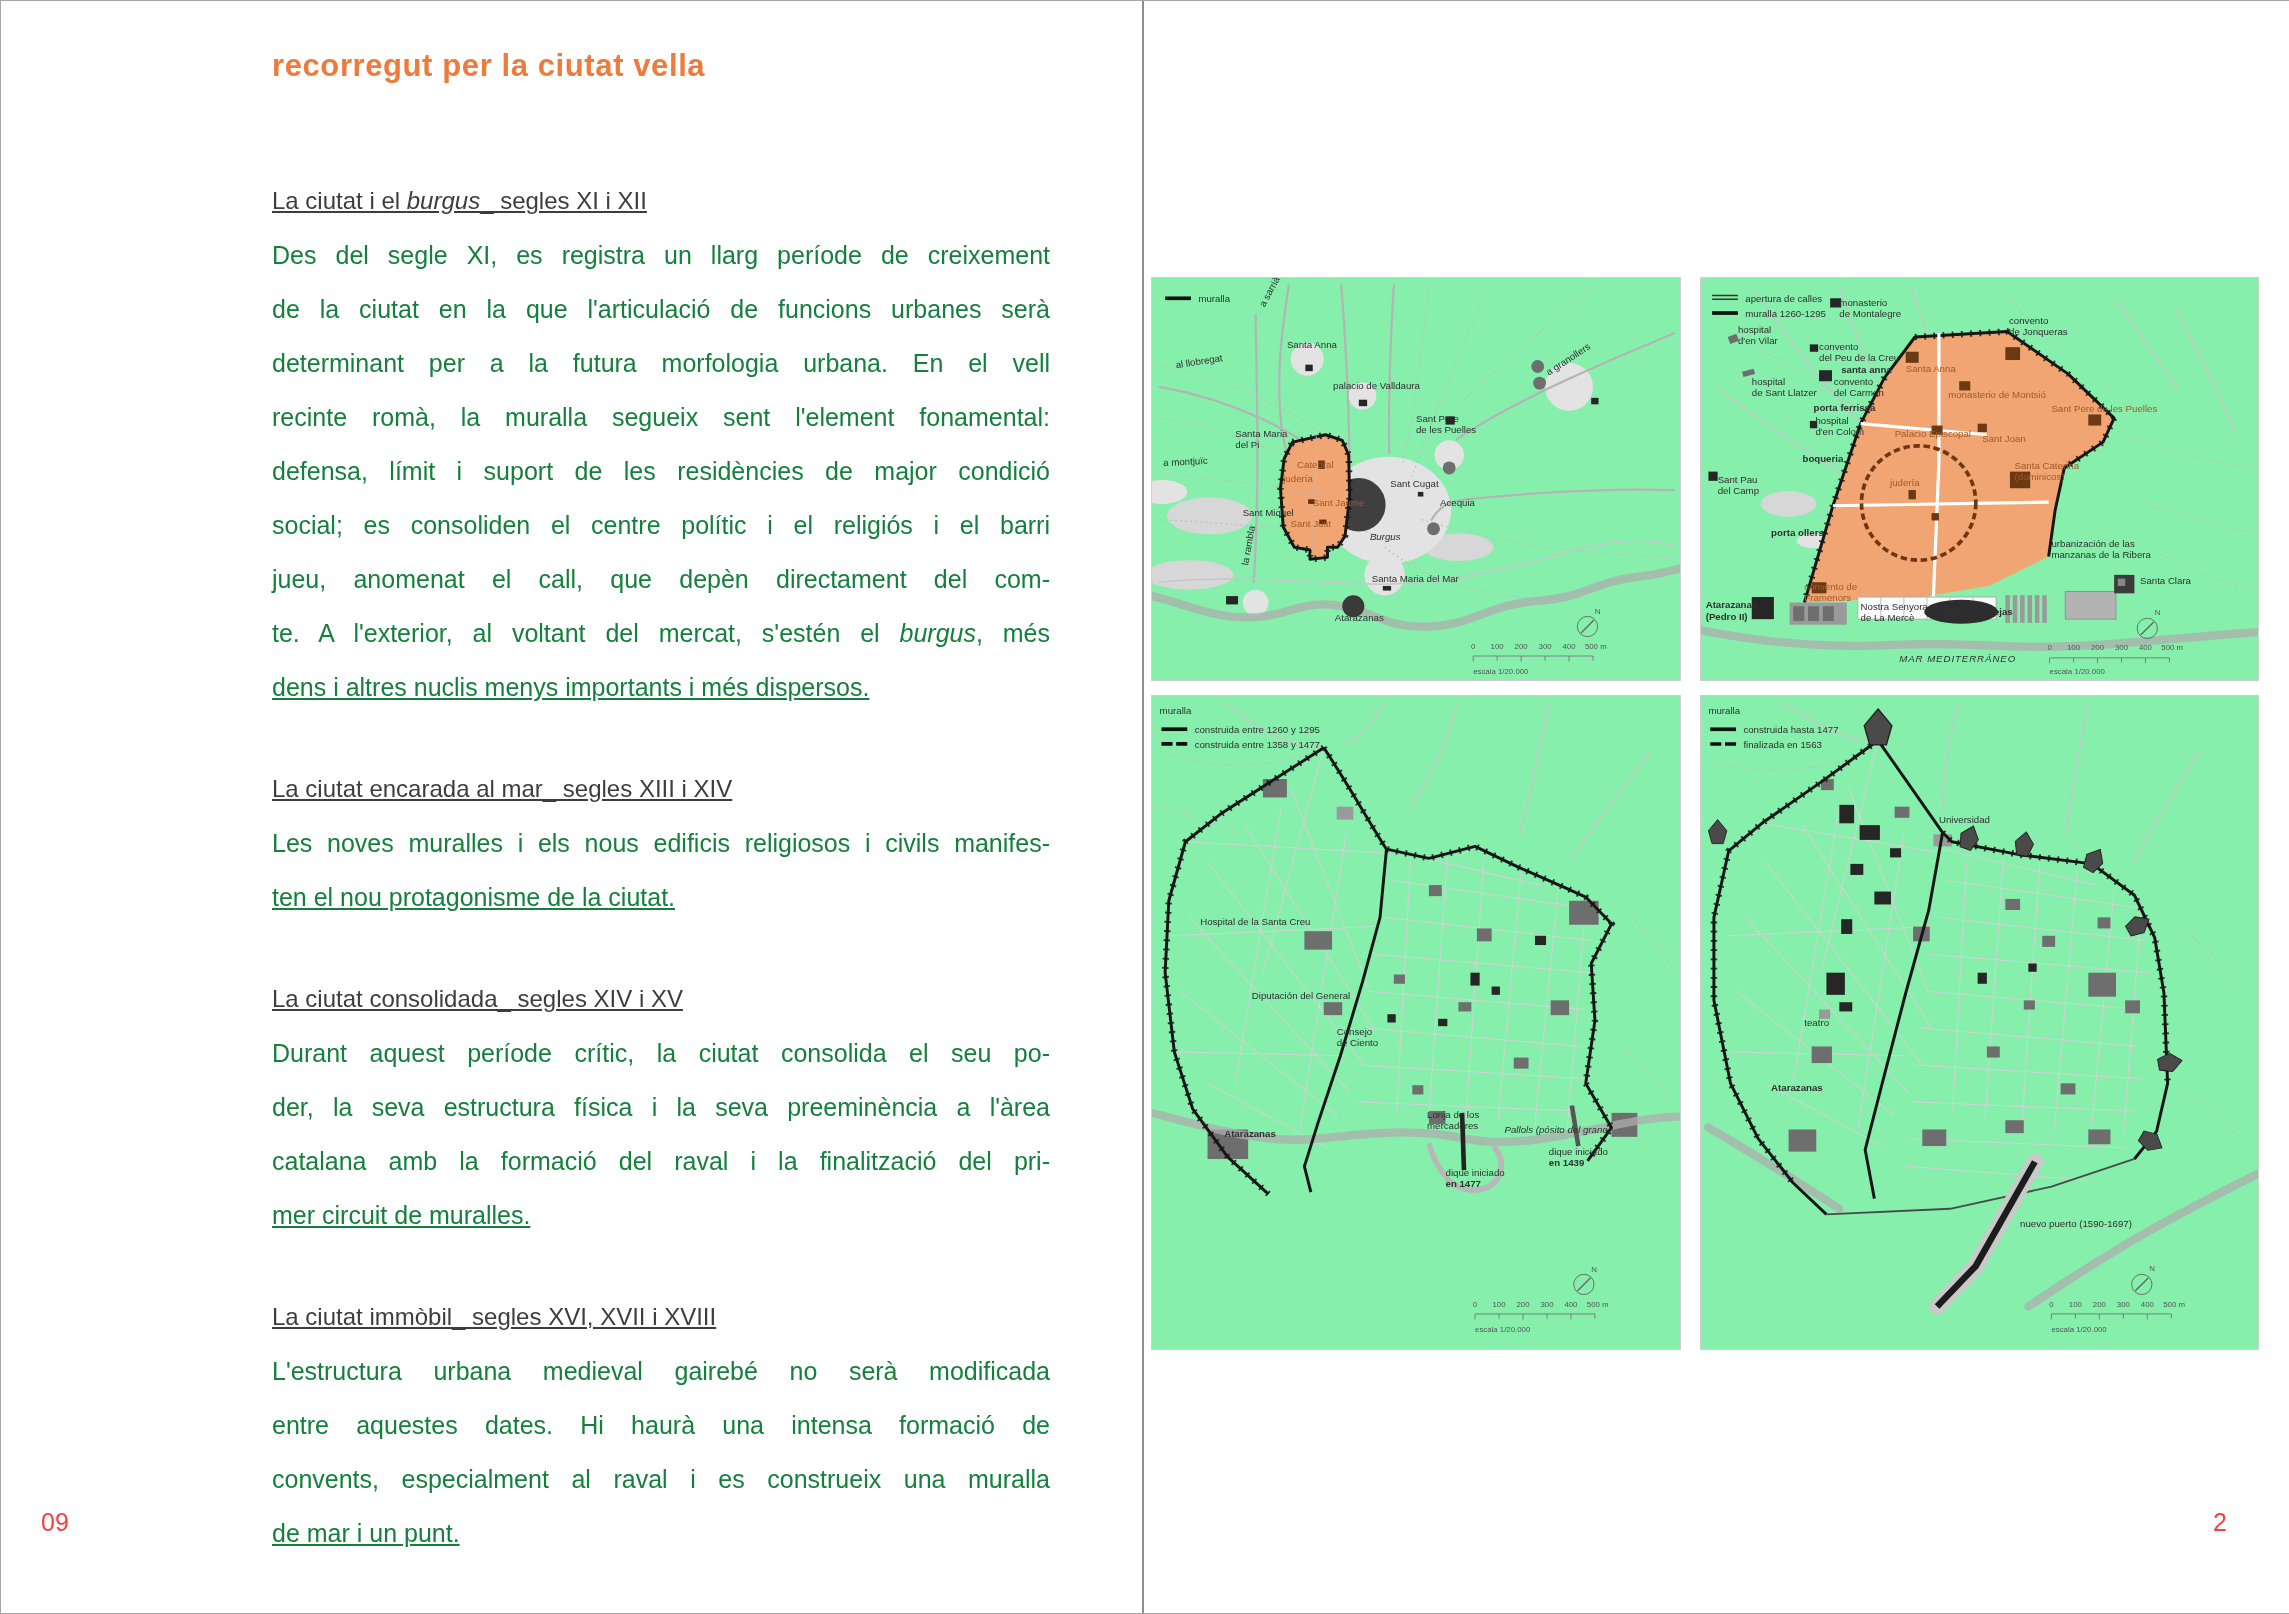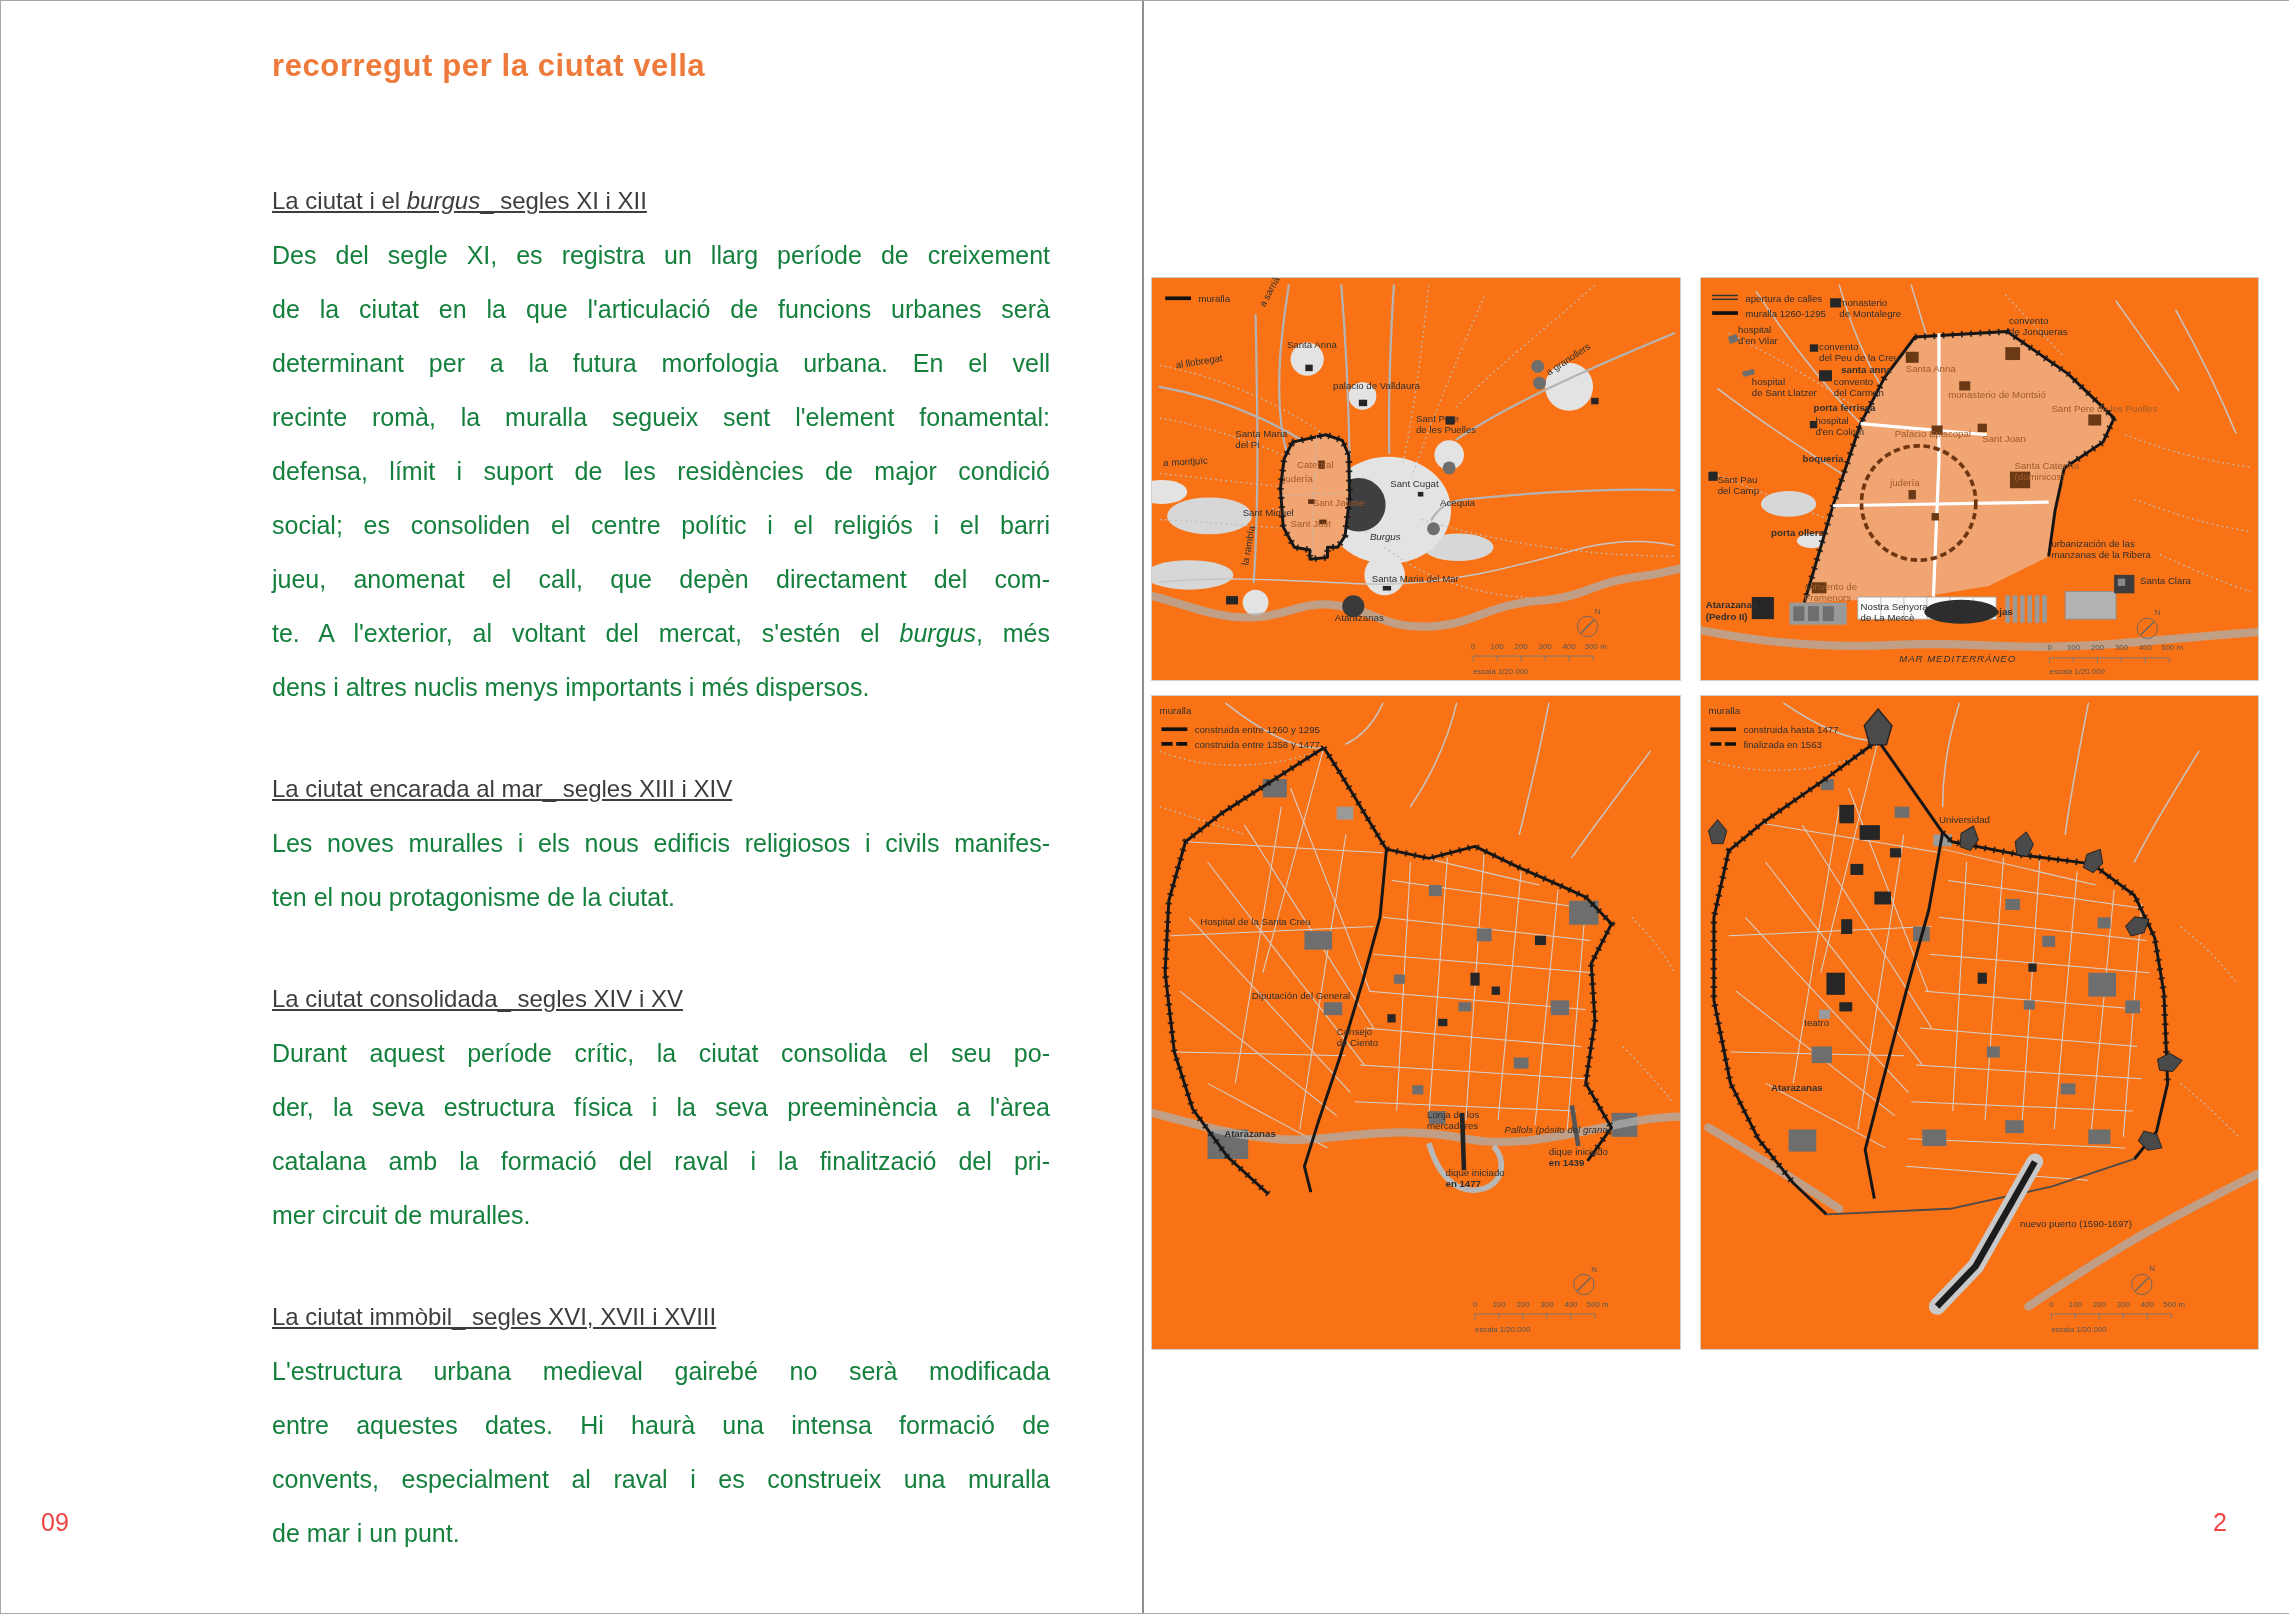--- a/index.html
+++ b/index.html
@@ -10,28 +10,28 @@
 
   
   .textcol{position:absolute;left:272px;top:46px;width:778px;}
   .title{margin:0;font-size:31px;font-weight:700;color:#ee7b3b;letter-spacing:0.6px;line-height:39px;}
   .sec{margin-top:48px;}
   .sec.first{margin-top:89px;}
   .heading{height:54px;line-height:54px;font-size:24px;color:#3d3d3d;white-space:nowrap;text-decoration:underline;}
   .heading em{font-style:italic;}
   .bline{height:54px;line-height:54px;font-size:25px;color:#15803d;
          text-align:justify;text-align-last:justify;}
-  .bline.last{text-align-last:left;}
+  .bline.last{text-align-last:left;text-decoration:underline;}
   .bline em{font-style:italic;}
   .pageno{position:absolute;font-size:25px;color:#ef4444;}
   .pageno.left{left:41px;top:1508px;}
   .pageno.right{left:2213px;top:1508px;}
 
   
-  .panel{position:absolute;background:#f97316;border:0.9px solid #cfcfcf;box-sizing:border-box;}
+  .panel{position:absolute;background:#86efac;border:0.9px solid #cfcfcf;box-sizing:border-box;}
   .panel svg{display:block;}
 
   .rd{fill:none;stroke:#b4b4b4;stroke-width:2.4;stroke-linecap:round;}
   .rd2{fill:none;stroke:#c6c6c6;stroke-width:1.6;stroke-linecap:round;}
   .dt{fill:none;stroke:#bdbdbd;stroke-width:1.3;stroke-dasharray:2 3.5;}
   .bl{fill:#e3e3e3;}
   .bl2{fill:#d7d7d7;}
   .coast{fill:none;stroke:#aeaeae;stroke-width:9;stroke-linecap:round;opacity:.75;}
   .coastw{fill:none;stroke:#c9c9c9;stroke-width:18;stroke-linecap:round;}
   .wall{fill:none;stroke:#161616;stroke-width:3.2;stroke-linejoin:round;}

